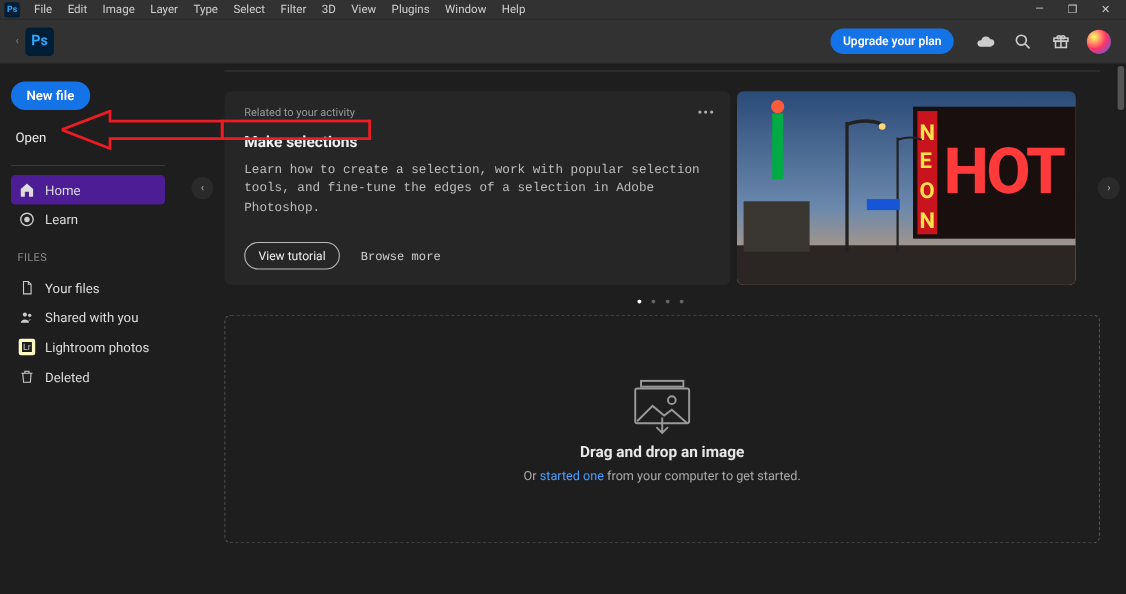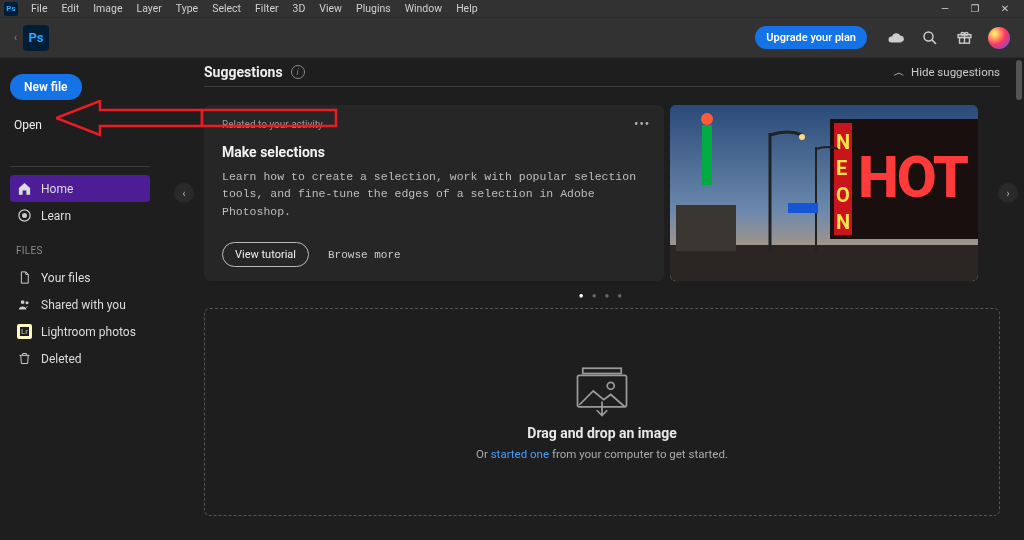--- a/index.html
+++ b/index.html
@@ -13,21 +13,21 @@
   .topbar{height:40px;background:#323232;display:flex;align-items:center;padding:0 14px;border-bottom:1px solid #2a2a2a;}
   .ps-logo{width:26px;height:26px;background:#001e36;color:#31a8ff;font-weight:700;font-size:13px;display:flex;align-items:center;justify-content:center;border-radius:4px;margin-left:2px;}
   .back-ch{color:#888;font-size:10px;margin-right:4px;}
   .tbspacer{flex:1;}
   .upgrade{background:#1473e6;color:#fff;padding:5px 11px;border-radius:12px;font-size:11px;font-weight:600;margin-right:12px;}
   .ticon{width:20px;height:20px;margin:0 7px;color:#ccc;display:flex;align-items:center;justify-content:center;}
   .avatar{width:22px;height:22px;border-radius:50%;background:radial-gradient(circle at 30% 30%,#ff6,#f36,#36f);margin-left:7px;}
   .body{display:flex;height:calc(540px - 58px);}
   .sidebar{width:160px;padding:16px 10px;background:#1e1e1e;}
   .newfile{background:#1473e6;color:#fff;padding:6px 14px;border-radius:13px;font-size:12px;font-weight:600;display:inline-block;margin-bottom:16px;}
-  .open{color:#eee;font-size:12px;padding:2px 4px;margin-bottom:32px;}
+  .open{color:#eee;font-size:12px;padding:2px 4px;margin-bottom:16px;}
   .hr{height:1px;background:#3a3a3a;margin:8px 0;}
   .navitem{display:flex;align-items:center;gap:9px;padding:6px 7px;border-radius:4px;font-size:12px;color:#ddd;}
   .navitem.active{background:#4c1d95;}
   .navitem svg,.navitem .ico{width:15px;height:15px;flex:0 0 15px;}
   .files-h{font-size:10px;color:#8a8a8a;font-weight:400;margin:16px 0 8px 6px;letter-spacing:.3px;}
   .main{flex:1;padding:6px 24px 10px 44px;position:relative;overflow:hidden;background:#1e1e1e;}
   .sugg-hd{display:flex;align-items:center;margin-bottom:6px;}
   .sugg-hd h2{font-size:14px;font-weight:700;color:#eee;margin-right:8px;}
   .info-i{width:14px;height:14px;border:1px solid #888;border-radius:50%;display:flex;align-items:center;justify-content:center;font-size:9px;color:#888;font-style:italic;}
   .hide-sug{margin-left:auto;display:flex;align-items:center;gap:6px;font-size:11.5px;color:#ccc;}
@@ -153,28 +153,20 @@
     </div>
     <div class="navitem">
       <svg class="ico" viewBox="0 0 24 24" fill="none" stroke="#ccc" stroke-width="1.6">
           <path d="M4 7h16M9 7V4h6v3m-9 0 1 13h10l1-13"></path>
         </svg>
       <span>Deleted</span>
     </div>
   </div>
 
   <div class="main">
-    <div class="sugg-hd">
-      <h2>Suggestions</h2>
-      <div class="info-i">i</div>
-      <div class="hide-sug">
-        <span>︿</span>
-        <span>Hide suggestions</span>
-      </div>
-    </div>
     <div class="hrsug"></div>
 
     <div class="card-row">
       <div class="nav-arrow left">‹</div>
 
       <div class="card">
         <div class="more3">•••</div>
         <div class="related">Related to your activity</div>
         <h3>Make selections</h3>
         <p>Learn how to create a selection, work with popular selection tools, and fine-tune the edges of a selection in Adobe Photoshop.</p>

